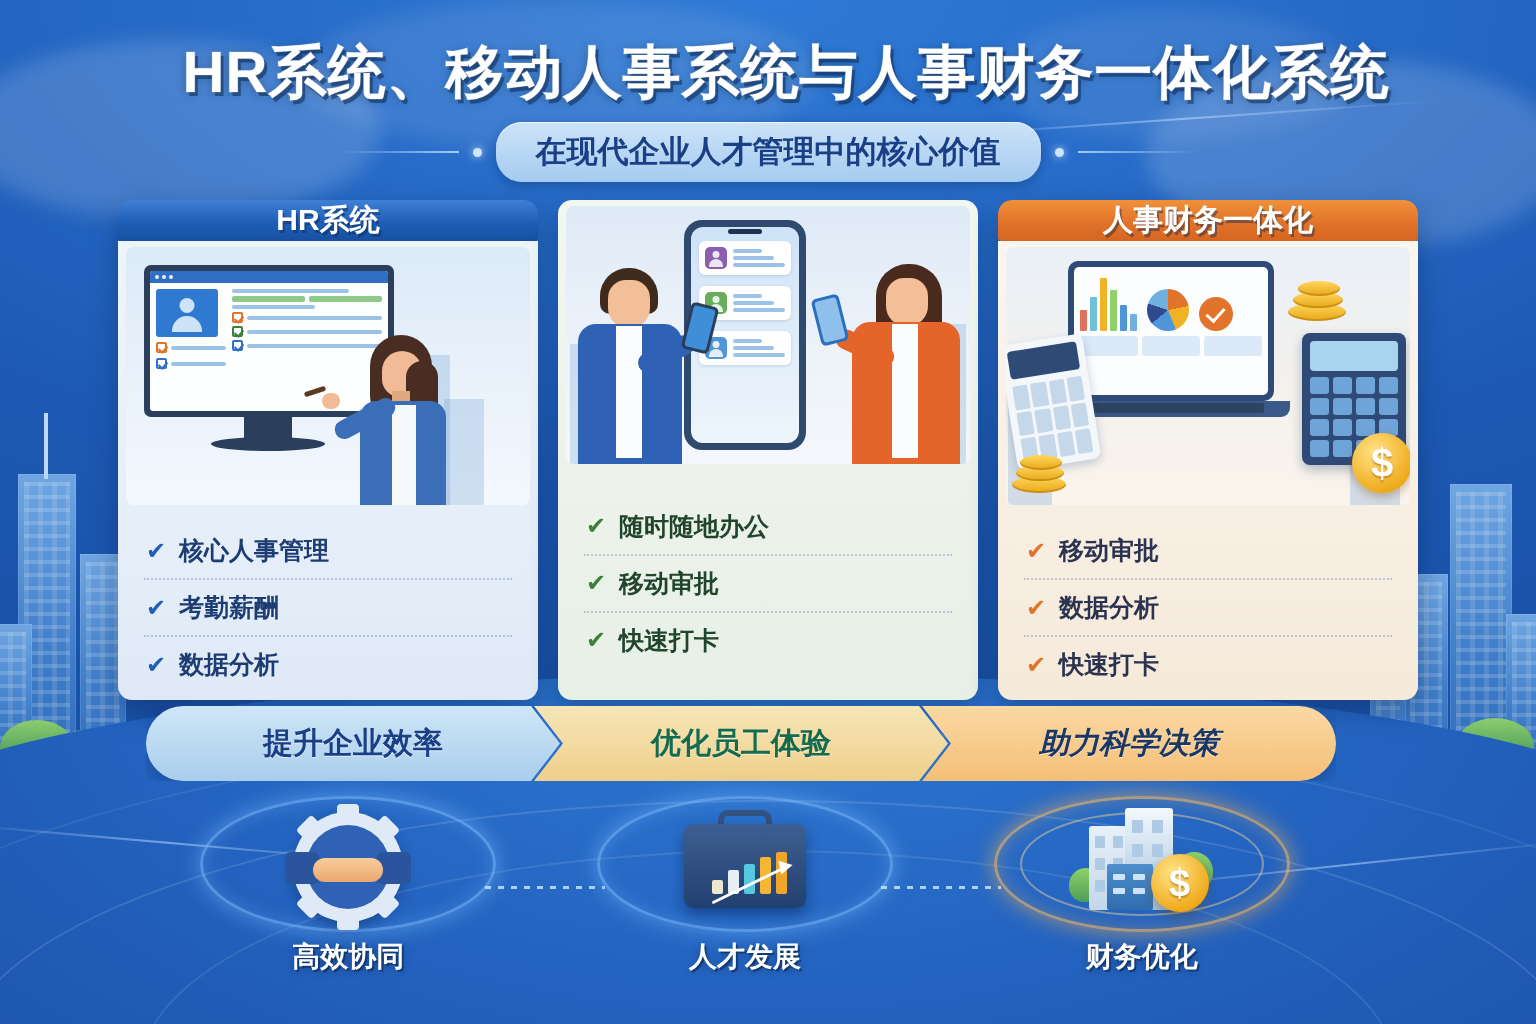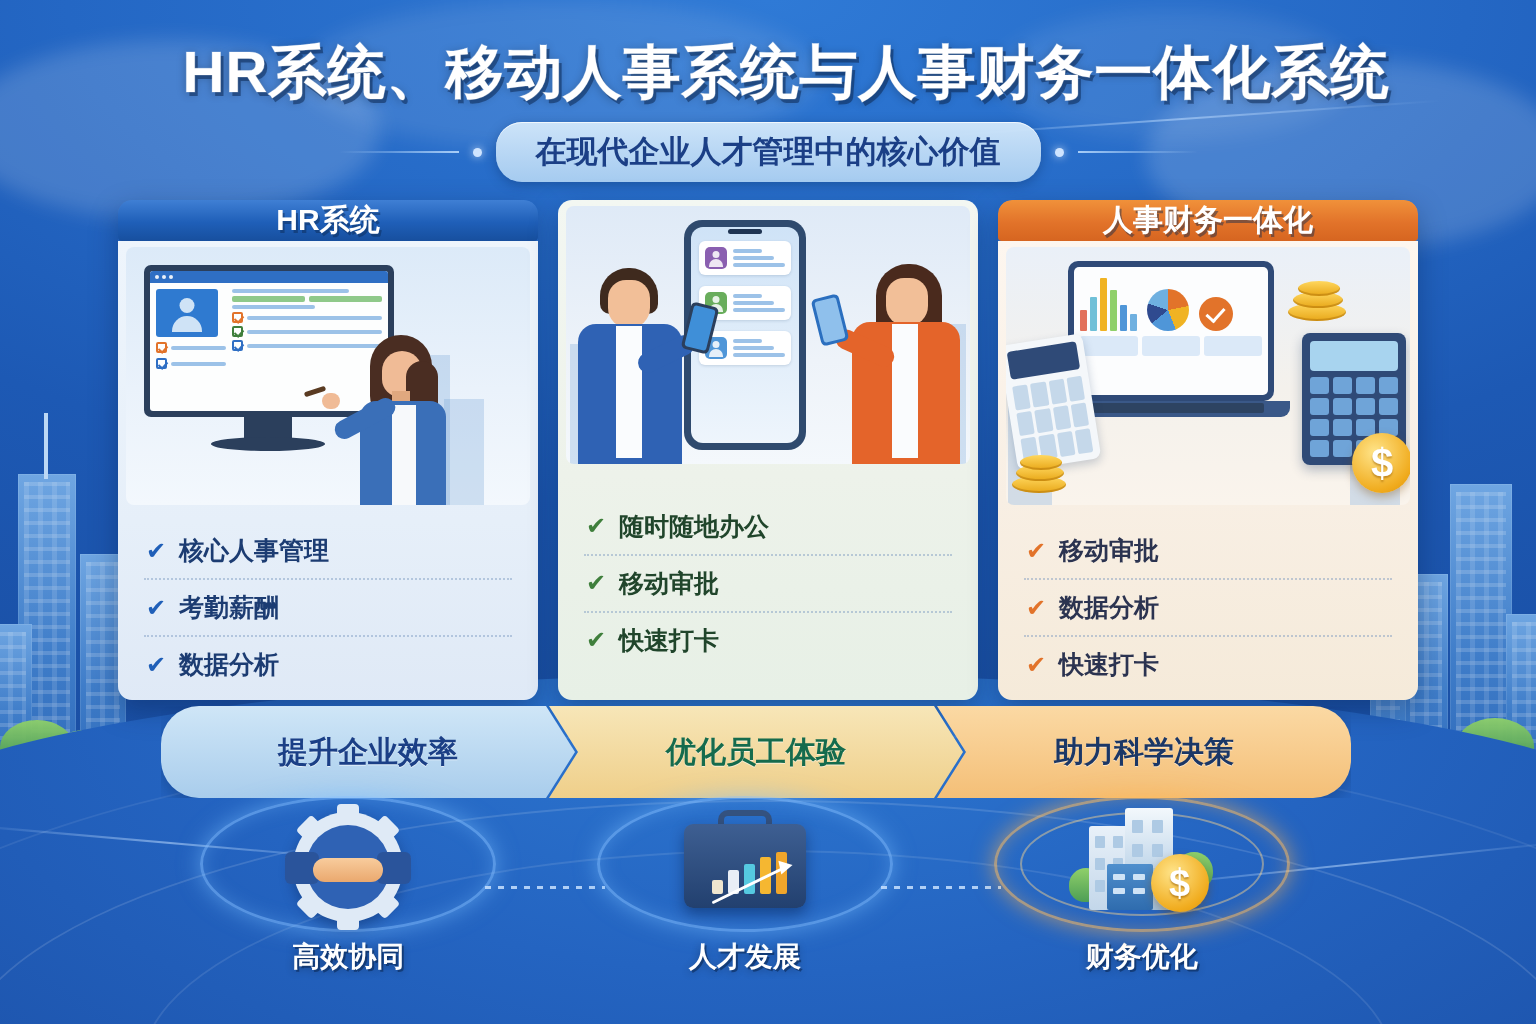--- a/index.html
+++ b/index.html
@@ -190,33 +190,33 @@
   .bline{display:flex;align-items:center;gap:13px;padding:11px 2px;font-size:25px;font-weight:bold;color:#1c3c72;}
   .bline + .bline{border-top:2px dotted rgba(120,150,190,.45);}
   .green .bline{color:#20452b;}
   .orange .bline{color:#2b3350;}
   .tick{font-size:24px;font-weight:bold;line-height:1;}
   .tick.blue{color:#1f5fb8;}
   .tick.green{color:#3f7f3c;}
   .tick.orange{color:#e2732a;}
 
   
-  .banners{position:absolute;left:161px;top:706px;width:1190px;height:92px;display:flex;}
+  .banners{position:absolute;left:146px;top:706px;width:1190px;height:75px;display:flex;}
   .banner{position:relative;flex:1;display:flex;align-items:center;justify-content:center;
     font-size:30px;font-weight:bold;
     box-shadow:0 6px 16px rgba(6,28,70,.28);}
   .bn1{background:linear-gradient(180deg,#cfe6f7 0%,#a9cdec 100%);color:#1b3f86;
     border-radius:38px 0 0 38px;clip-path:polygon(0 0,93% 0,100% 50%,93% 100%,0 100%);
     text-shadow:0 1px 0 rgba(255,255,255,.6);}
   .bn2{background:linear-gradient(180deg,#f7e6b8 0%,#efcf8a 100%);color:#156b4d;margin-left:-26px;
     clip-path:polygon(0 0,93% 0,100% 50%,93% 100%,0 100%,7% 50%);
     text-shadow:0 1px 0 rgba(255,255,255,.55);}
   .bn3{background:linear-gradient(180deg,#fbd9a4 0%,#f4bf77 100%);color:#1b3766;margin-left:-26px;
     border-radius:0 38px 38px 0;clip-path:polygon(0 0,100% 0,100% 100%,0 100%,7% 50%);
-    text-shadow:0 1px 0 rgba(255,255,255,.5);}
+    text-shadow:0 1px 0 rgba(255,255,255,.5);font-style:italic;}
 
   
   .bottom{position:absolute;left:150px;top:790px;width:1190px;height:210px;display:flex;}
   .bcol{flex:1;position:relative;display:flex;flex-direction:column;align-items:center;}
   .halo{position:absolute;top:6px;left:50%;transform:translateX(-50%);width:290px;height:130px;
     border-radius:50%;border:3px solid rgba(130,190,255,.55);
     box-shadow:0 0 22px rgba(120,190,255,.55),inset 0 0 18px rgba(120,190,255,.3);}
   .halo.warm{border-color:rgba(255,186,92,.6);box-shadow:0 0 22px rgba(255,180,80,.6),inset 0 0 18px rgba(255,180,80,.3);}
   .halo2{position:absolute;top:22px;left:50%;transform:translateX(-50%);width:240px;height:100px;
     border-radius:50%;border:2px solid rgba(255,214,140,.45);}

